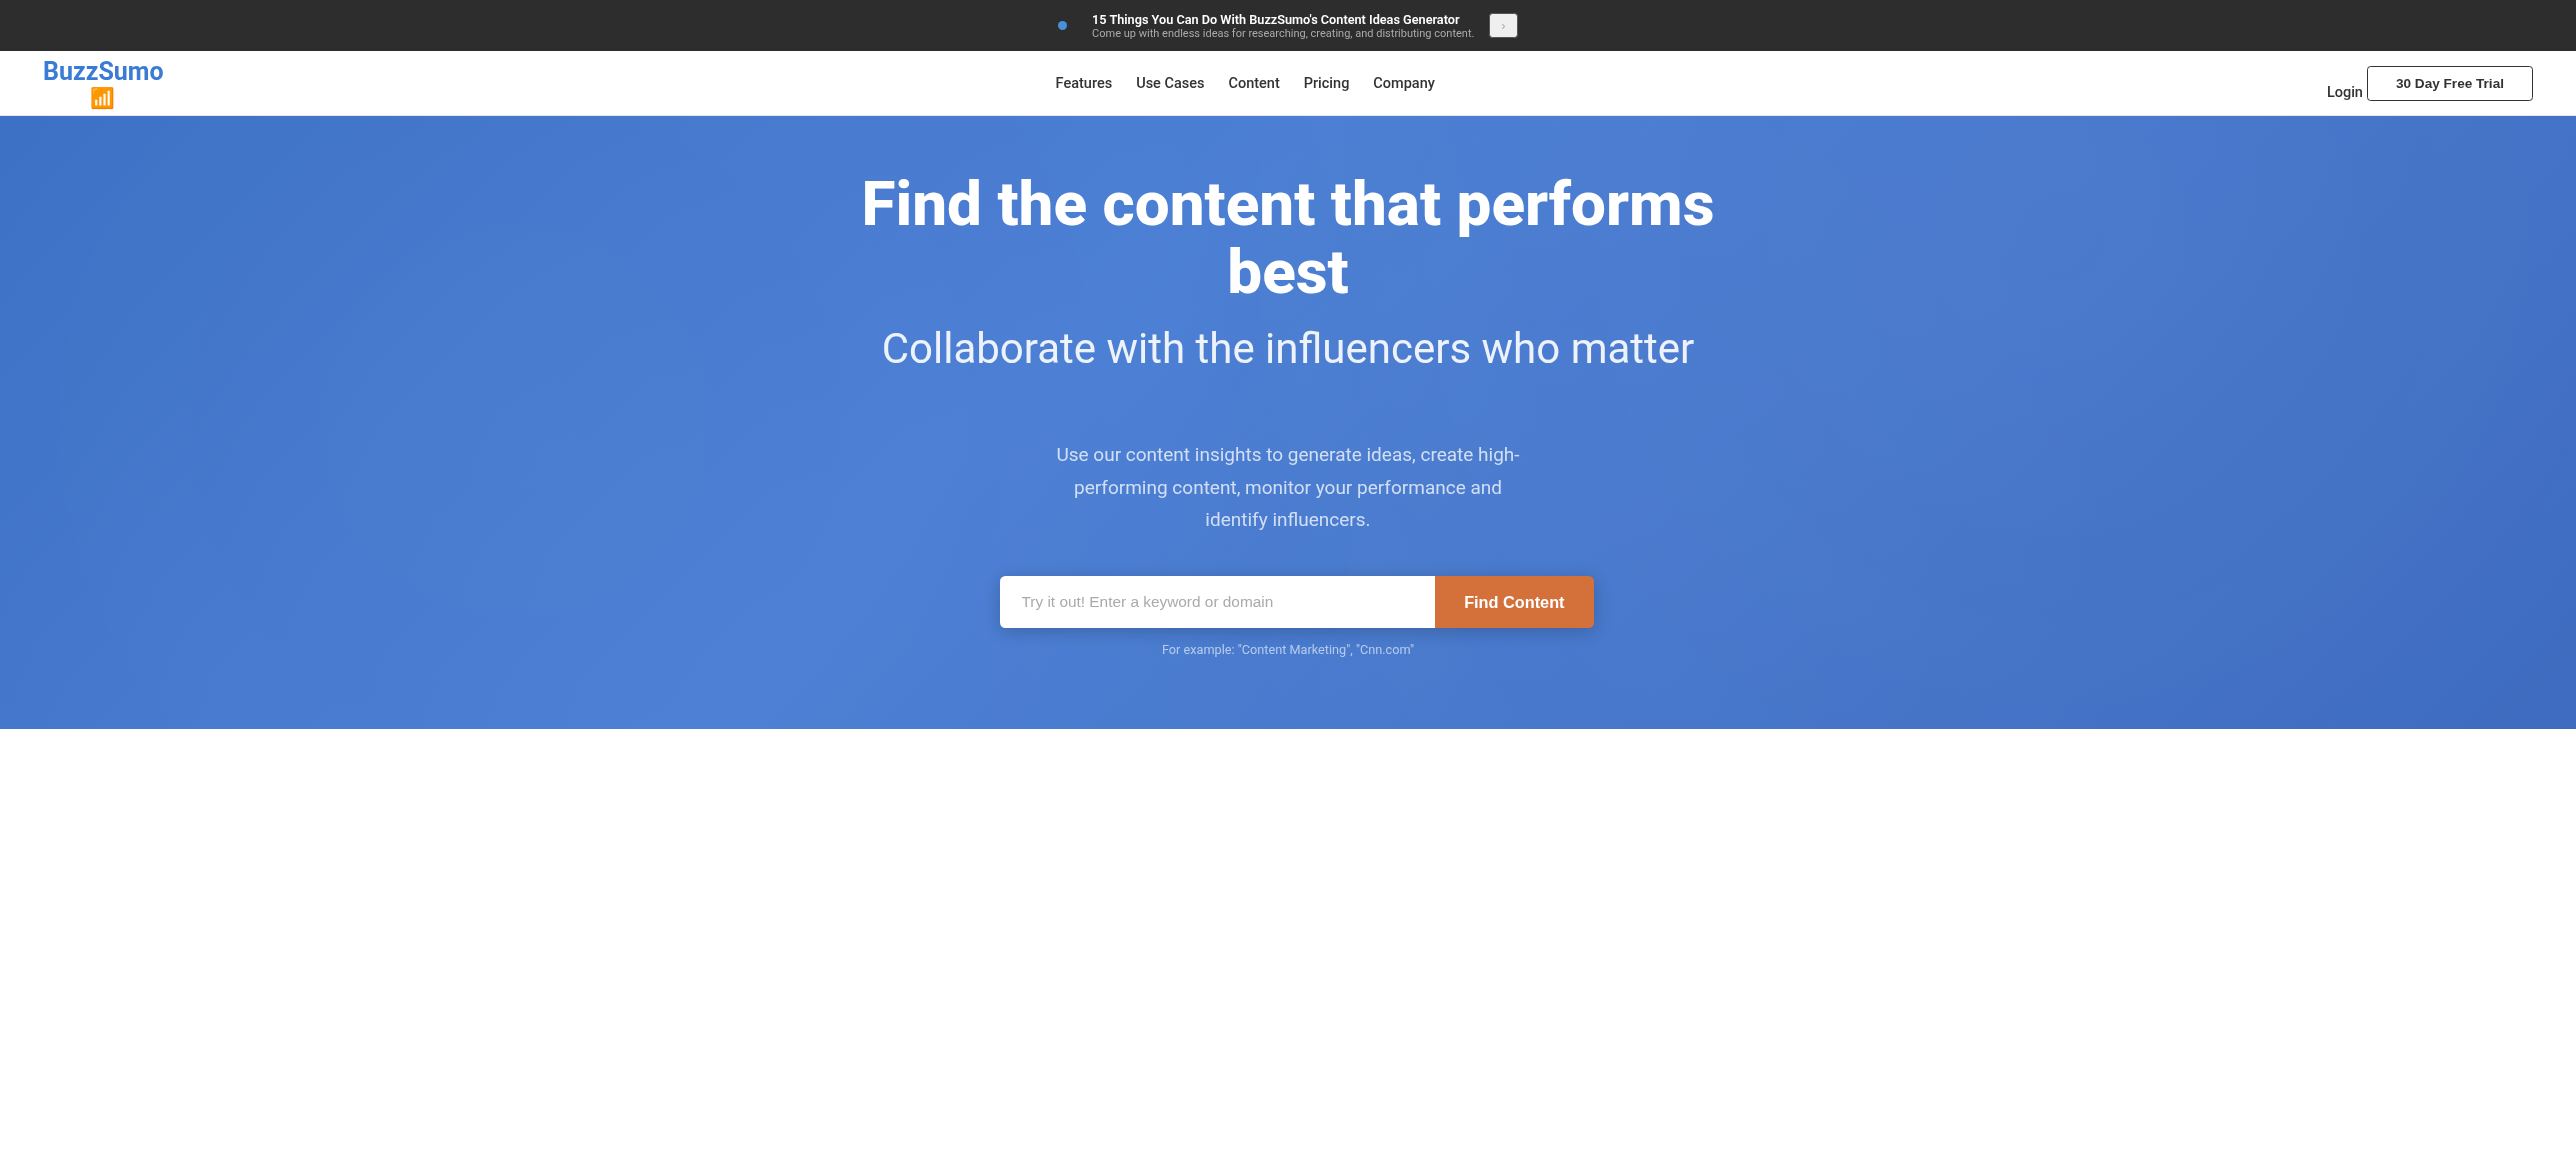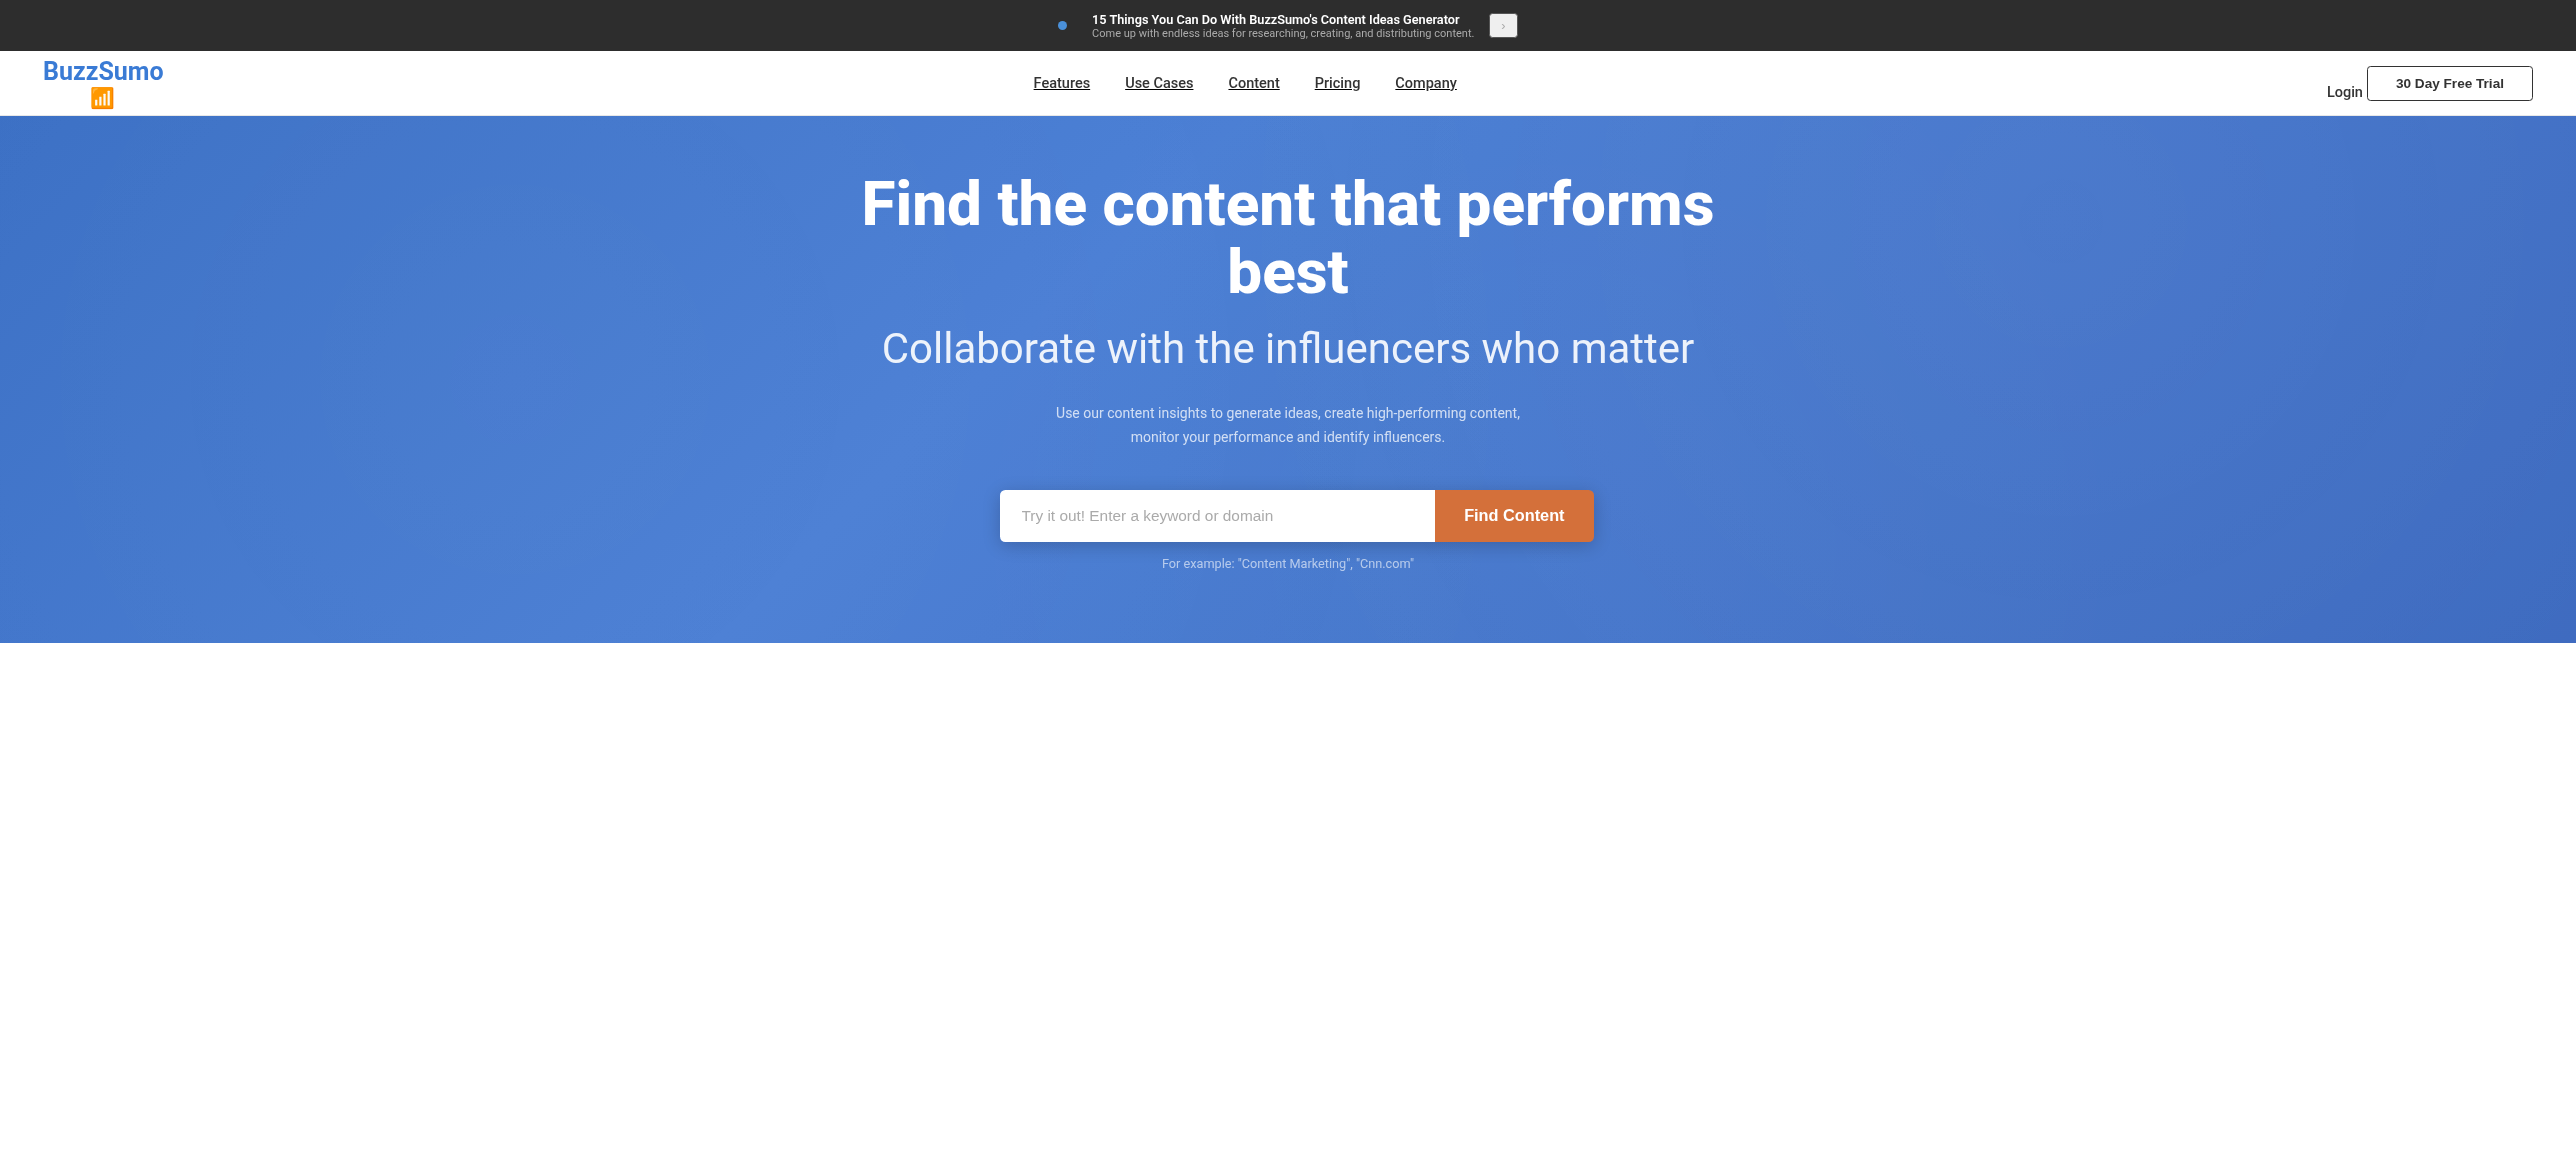--- a/index.html
+++ b/index.html
@@ -94,23 +94,22 @@
     }
 
     .logo-icon {
       font-size: 20px;
       color: #3a7bd5;
     }
 
     .navbar-links {
       display: flex;
       align-items: center;
-      gap: 35px;
+      gap: 24px;
       list-style: none;
-      text-decoration: underline;
     }
 
     .navbar-links li a {
       text-decoration: none;
       color: #333;
       font-size: 14.5px;
       font-weight: 500;
     }
 
     .navbar-actions {
@@ -174,26 +173,27 @@
 
     .hero-subheadline {
       font-size: 42px;
       font-weight: 400;
       color: rgba(255,255,255,0.9);
       margin-bottom: 29px;
       position: relative;
     }
 
     .hero-description {
-      font-size: 14px;
+      font-size: 19px;
       color: rgba(255,255,255,0.75);
       max-width: 470px;
       line-height: 1.7;
       margin-bottom: 40px;
       position: relative;
+      margin-top: 37px;
     }
 
     .search-container {
       display: flex;
       align-items: stretch;
       width: 594px;
       max-width: 100%;
       border-radius: 5.4px;
       overflow: hidden;
       box-shadow: 0 3.6px 18px rgba(0,0,0,0.2);

